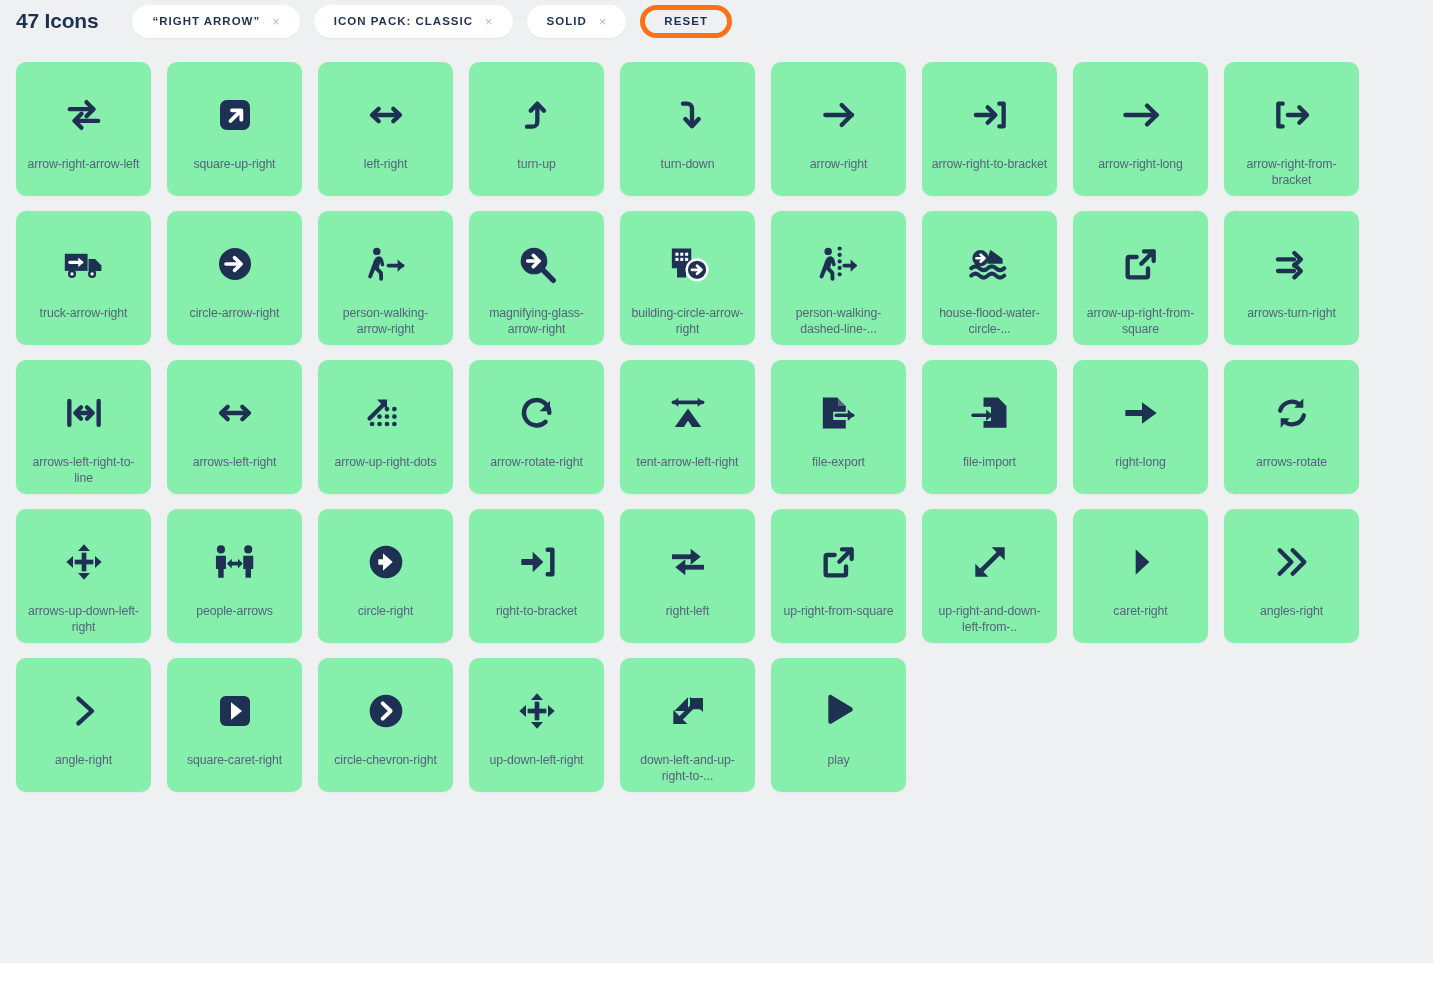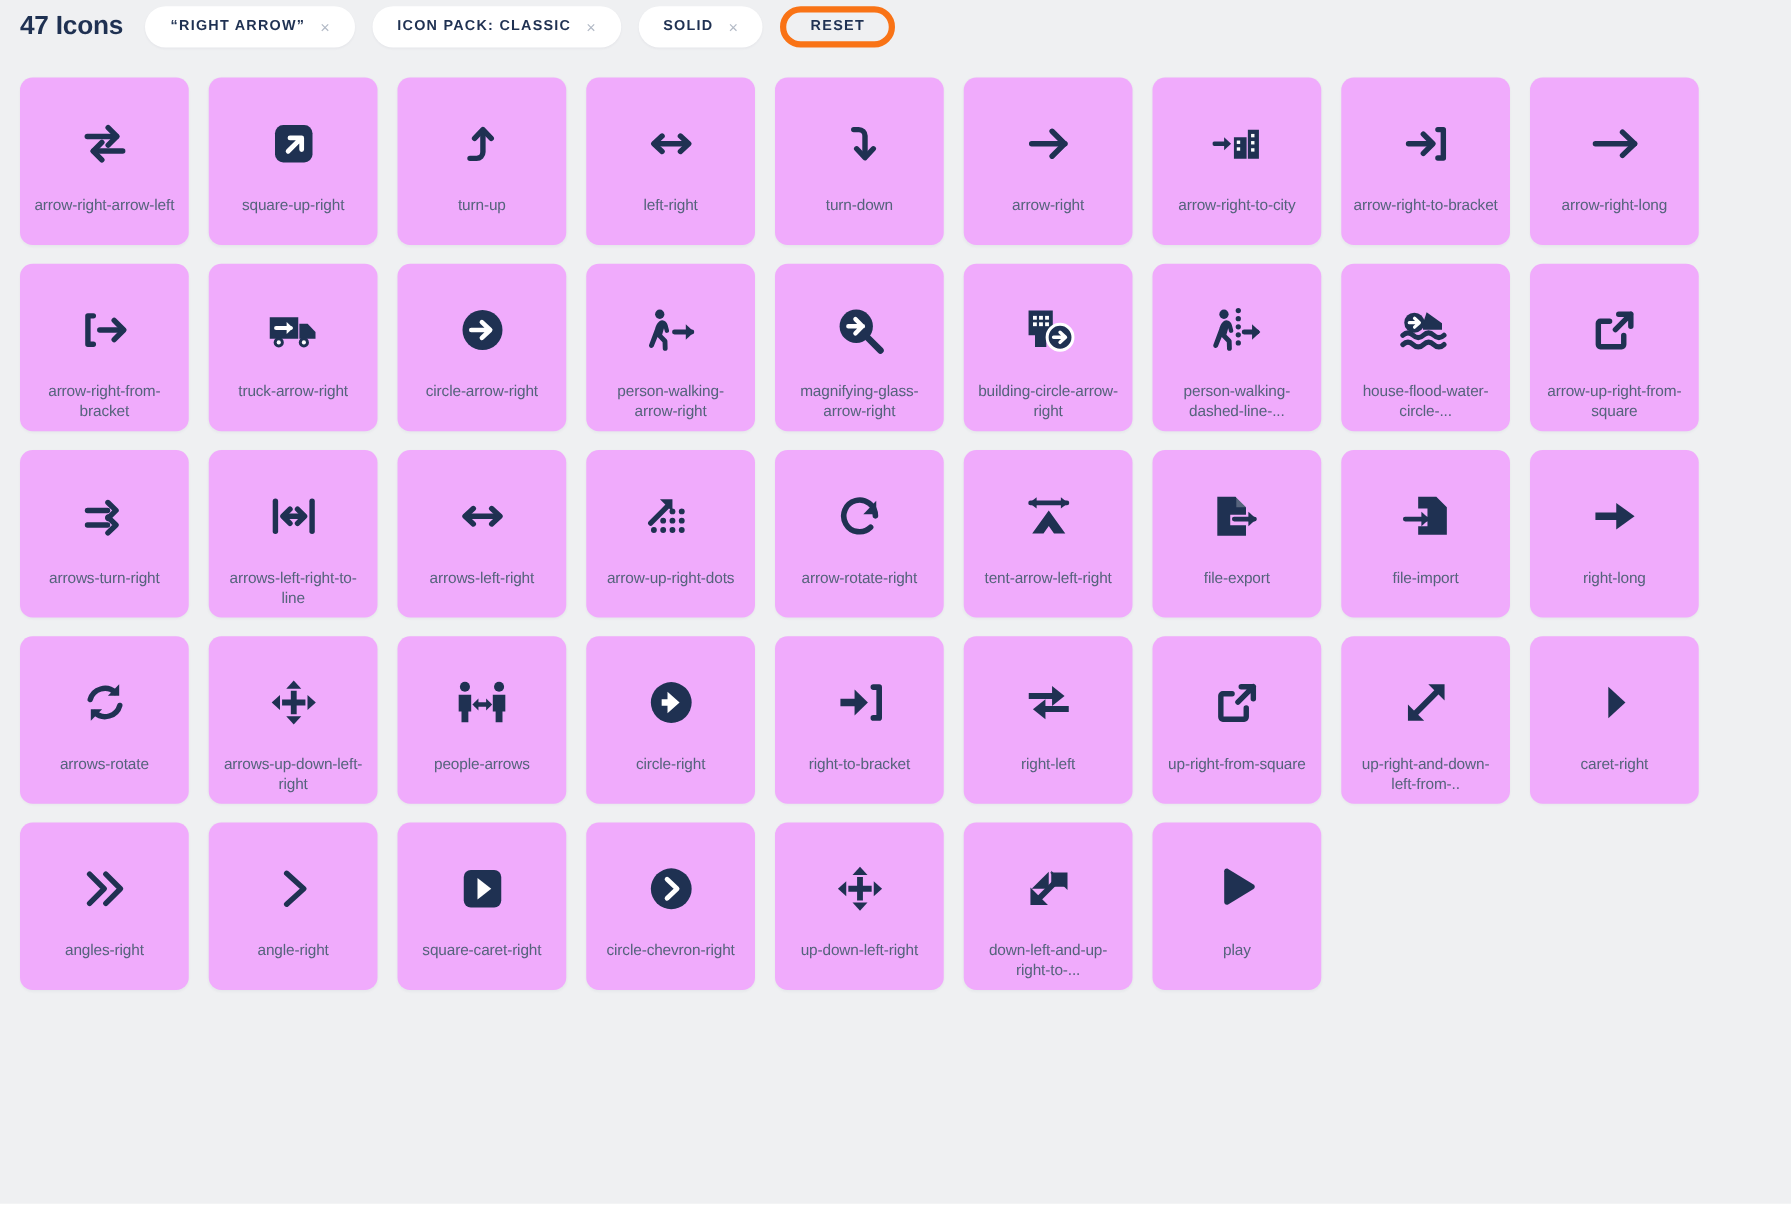--- a/index.html
+++ b/index.html
@@ -24,21 +24,21 @@
     gap: 14px;
     padding: 0 0 0 16px;
     background: #eff0f2;
   }
   #results-count {
     font-size: 21px;
     font-weight: 700;
     color: #1f3152;
     letter-spacing: -0.2px;
     white-space: nowrap;
-    margin-right: 4px;
+    margin-right: 20px;
   }
   .chip {
     height: 33px;
     background: #ffffff;
     border-radius: 17px;
     display: inline-flex;
     align-items: center;
     gap: 12px;
     padding: 0 20px;
     box-shadow: 0 1px 2px rgba(31,49,82,0.05);
@@ -73,21 +73,21 @@
   
   #icon-grid {
     display: grid;
     grid-template-columns: repeat(9, 135px);
     gap: 15px 16px;
     padding: 20px 16px 0 16px;
   }
   .icon-card {
     width: 135px;
     height: 134px;
-    background: #f0abfc;
+    background: #86efac;
     border-radius: 10px;
     display: flex;
     flex-direction: column;
     align-items: center;
     justify-content: flex-start;
     cursor: pointer;
     position: relative;
     box-shadow: 0 1px 2px rgba(31,49,82,0.04);
   }
   .icon-glyph {
@@ -161,69 +161,53 @@
         <svg width="40" height="40" viewBox="0 0 24 24" fill="#1f3152" stroke="none">
           <rect x="3" y="3" width="18" height="18" rx="4"></rect>
           <path d="M9.3 15.6l5-5M10.2 9.2h5.6v5.6" stroke="#fff" stroke-width="2.3" stroke-linecap="round" stroke-linejoin="round" fill="none"></path>
         </svg>
       </div>
       <div class="icon-label">square-up-right</div>
     </div>
     <div class="icon-card">
       <div class="icon-glyph">
         <svg width="40" height="40" viewBox="0 0 24 24" fill="none" stroke="#1f3152" stroke-width="2.6" stroke-linecap="round" stroke-linejoin="round">
-          <path d="M6 19h3.2a3 3 0 0 0 3-3V6.2"></path>
-          <path d="M8.2 9.4l4-4.2 4 4.2"></path>
-        </svg>
-      </div>
-      <div class="icon-label">turn-up</div>
-    </div>
-    <div class="icon-card">
-      <div class="icon-glyph">
-        <svg width="40" height="40" viewBox="0 0 24 24" fill="none" stroke="#1f3152" stroke-width="2.6" stroke-linecap="round" stroke-linejoin="round">
           <path d="M4 12h16"></path>
           <path d="M7.6 8.3L3.6 12l4 3.7"></path>
           <path d="M16.4 8.3l4 3.7-4 3.7"></path>
         </svg>
       </div>
       <div class="icon-label">left-right</div>
     </div>
     <div class="icon-card">
       <div class="icon-glyph">
         <svg width="40" height="40" viewBox="0 0 24 24" fill="none" stroke="#1f3152" stroke-width="2.6" stroke-linecap="round" stroke-linejoin="round">
+          <path d="M6 19h3.2a3 3 0 0 0 3-3V6.2"></path>
+          <path d="M8.2 9.4l4-4.2 4 4.2"></path>
+        </svg>
+      </div>
+      <div class="icon-label">turn-up</div>
+    </div>
+    <div class="icon-card">
+      <div class="icon-glyph">
+        <svg width="40" height="40" viewBox="0 0 24 24" fill="none" stroke="#1f3152" stroke-width="2.6" stroke-linecap="round" stroke-linejoin="round">
           <path d="M9 5.2h2.4a3 3 0 0 1 3 3V18"></path>
           <path d="M10.4 14.4l4 4.3 4-4.3"></path>
         </svg>
       </div>
       <div class="icon-label">turn-down</div>
     </div>
     <div class="icon-card">
       <div class="icon-glyph">
         <svg width="40" height="40" viewBox="0 0 24 24" fill="none" stroke="#1f3152" stroke-width="2.6" stroke-linecap="round" stroke-linejoin="round">
           <path d="M3.8 12h16"></path>
           <path d="M13.6 6l6 6-6 6"></path>
         </svg>
       </div>
       <div class="icon-label">arrow-right</div>
-    </div>
-    <div class="icon-card">
-      <div class="icon-glyph">
-        <svg width="40" height="40" viewBox="0 0 28 24" fill="#1f3152">
-          <path d="M1 12h7" stroke="#1f3152" stroke-width="2.4" stroke-linecap="round"></path>
-          <path d="M6.5 8.4L10.4 12l-3.9 3.6z"></path>
-          <path d="M12 8.4h7.1v12H12z"></path>
-          <path d="M19.8 4.2h6.2v16.2h-6.2z"></path>
-          <rect x="13.6" y="10.2" width="1.9" height="1.9" fill="#fff"></rect>
-          <rect x="13.6" y="14" width="1.9" height="1.9" fill="#fff"></rect>
-          <rect x="21.6" y="6.5" width="1.9" height="1.9" fill="#fff"></rect>
-          <rect x="21.6" y="10.5" width="1.9" height="1.9" fill="#fff"></rect>
-          <rect x="21.6" y="14.5" width="1.9" height="1.9" fill="#fff"></rect>
-        </svg>
-      </div>
-      <div class="icon-label">arrow-right-to-city</div>
     </div>
     <div class="icon-card">
       <div class="icon-glyph">
         <svg width="40" height="40" viewBox="0 0 24 24" fill="none" stroke="#1f3152" stroke-width="2.6" stroke-linecap="round" stroke-linejoin="round">
           <path d="M3.5 12h11"></path>
           <path d="M10.6 7.4l4.6 4.6-4.6 4.6"></path>
           <path d="M17.6 5.2h2.6v13.6h-2.6"></path>
         </svg>
       </div>
       <div class="icon-label">arrow-right-to-bracket</div>

